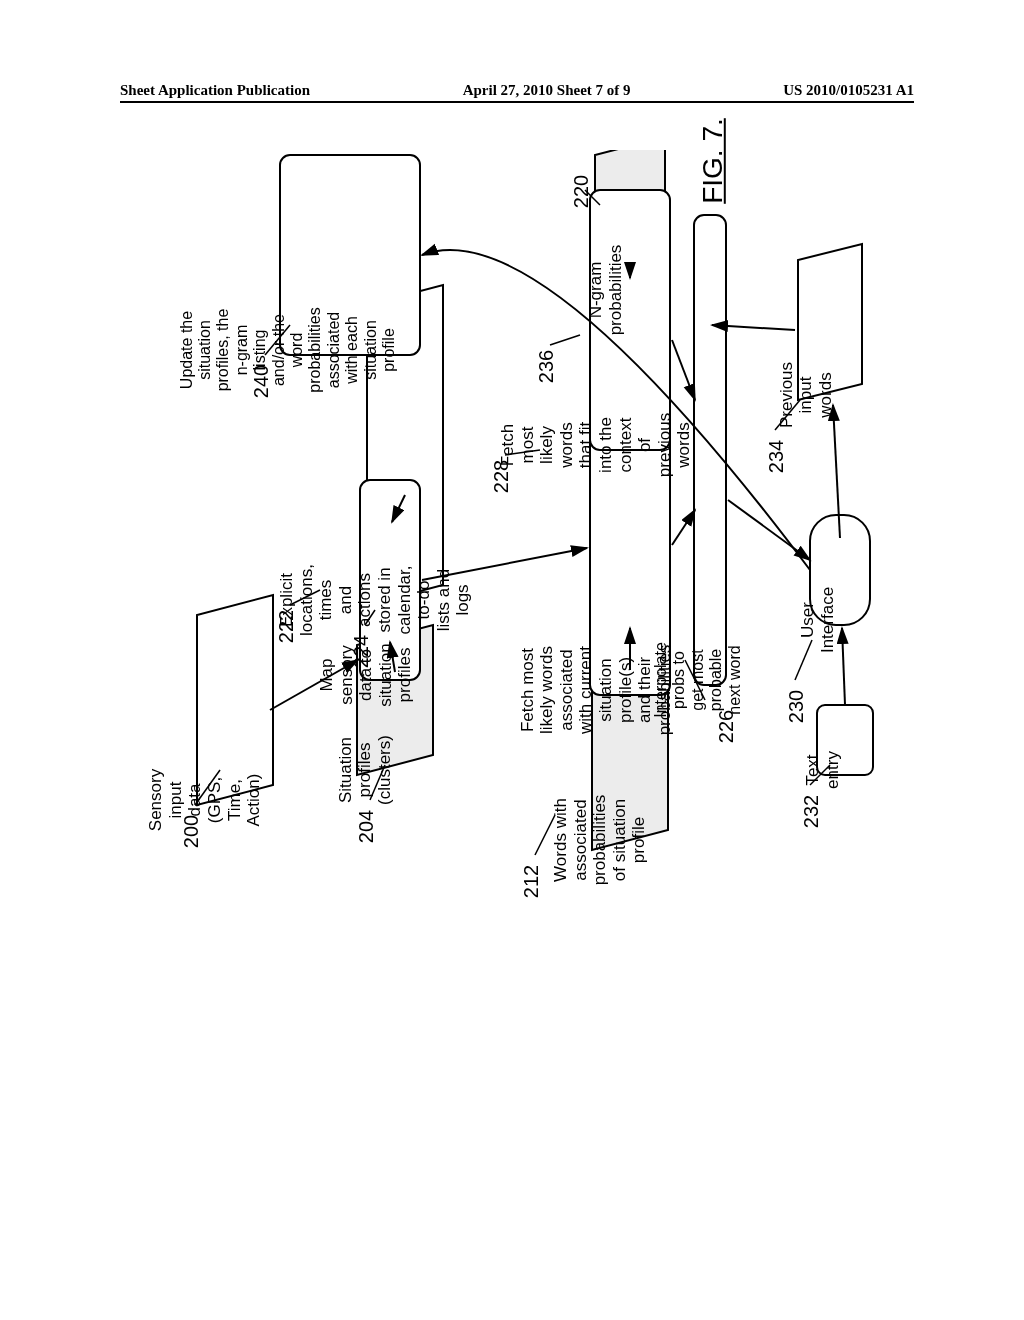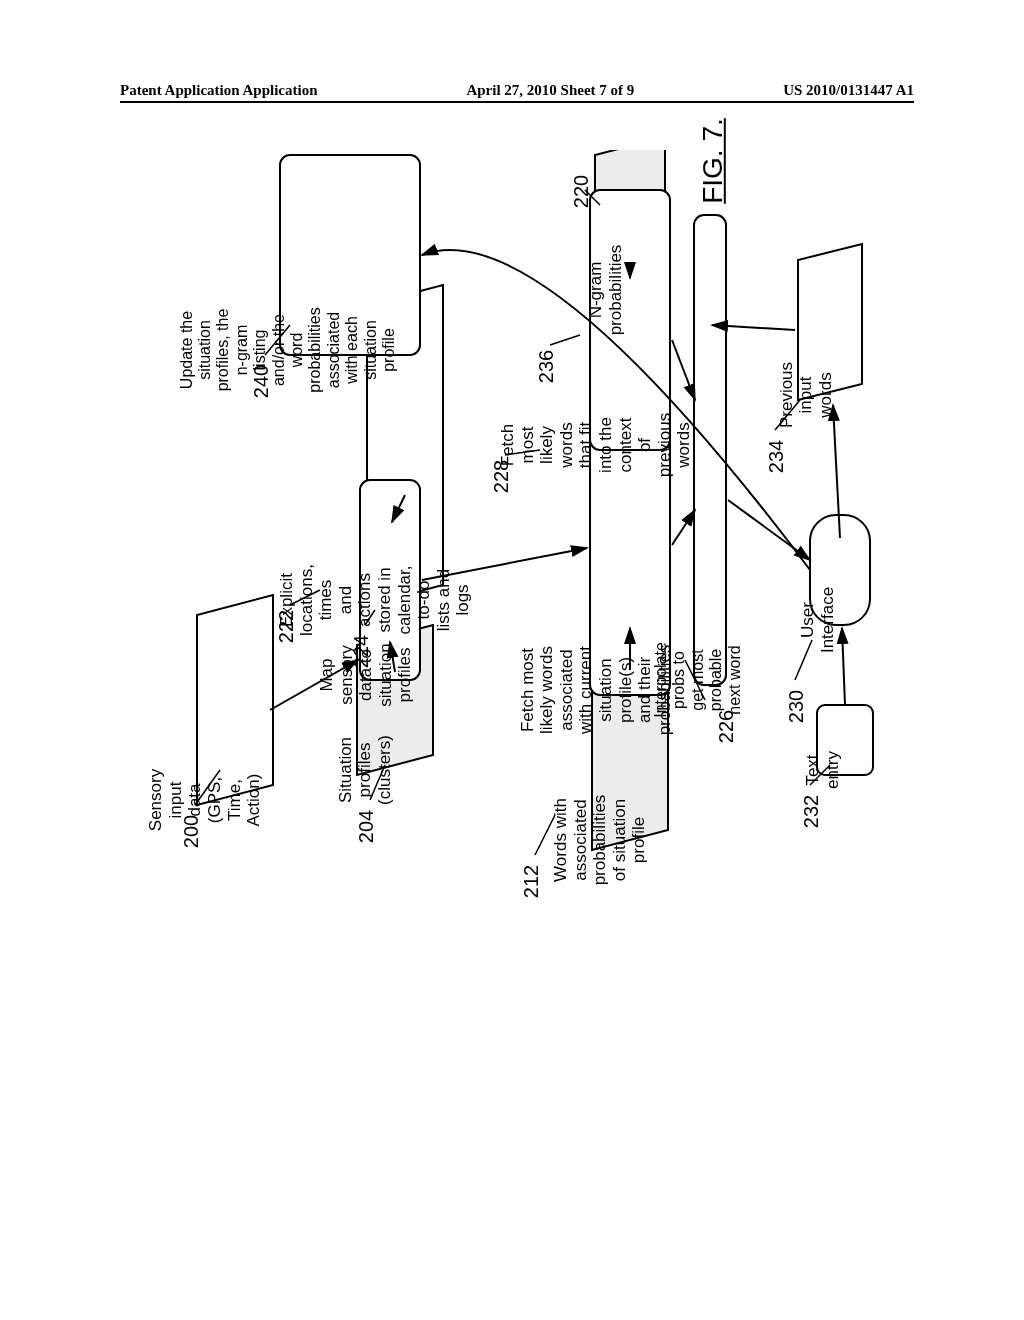--- a/index.html
+++ b/index.html
@@ -70,23 +70,23 @@
   }
   .box-para {
     font-size: 17px;
     padding: 6px 8px;
   }
 </style>
 </head>
 <body>
 
 <div class="header">
-  <span>Patent Application Application</span>
+  <span>Sheet Application Publication</span>
   <span>April 27, 2010  Sheet 7 of 9</span>
-  <span>US 2010/0131447 A1</span>
+  <span>US 2010/0105231 A1</span>
 </div>
 
 <div class="stage">
 
   <svg class="conn" viewBox="0 0 760 1050">
     <defs>
       <marker id="arrow" markerWidth="10" markerHeight="10" refX="8" refY="3" orient="auto">
         <path d="M0,0 L0,6 L9,3 z" fill="#000"></path>
       </marker>
     </defs>

